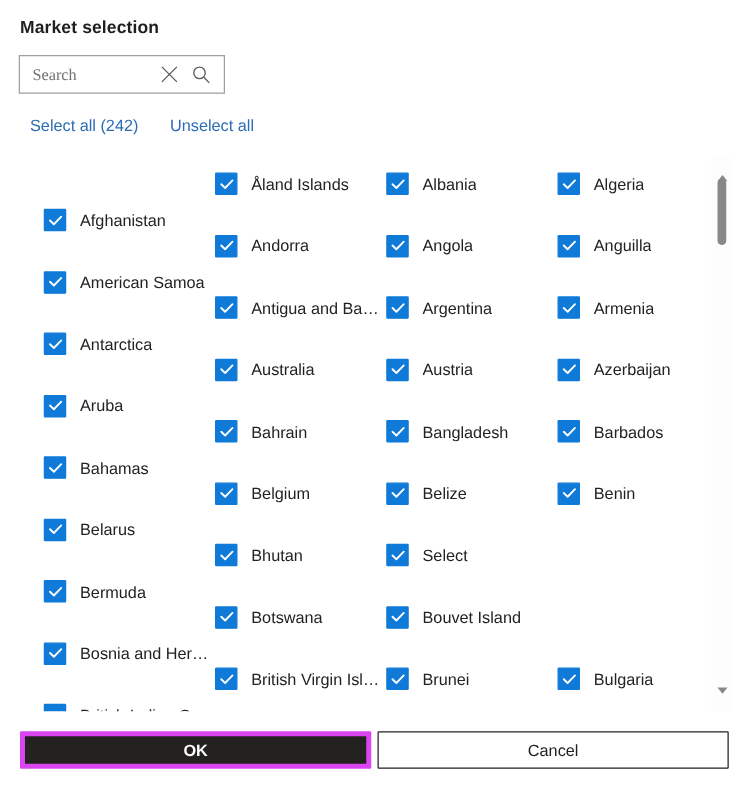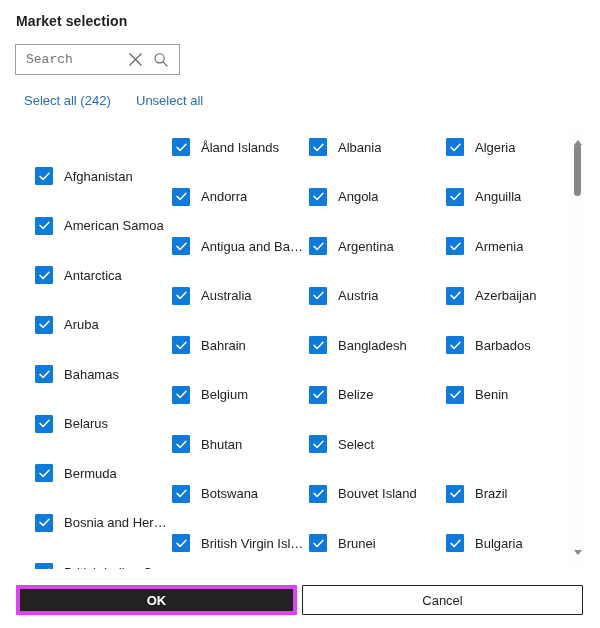--- a/index.html
+++ b/index.html
@@ -41,21 +41,21 @@
     border: 1px solid #a19f9d;
     box-sizing: border-box;
     background: #ffffff;
     display: flex;
     align-items: center;
   }
   .search-input {
     border: 0;
     outline: 0;
     background: transparent;
-    font-family: Liberation Mono, monospace;
+    font-family: Liberation Serif, serif;
     font-size: 13px;
     color: #323130;
     padding: 0 0 0 10px;
     width: 96px;
     height: 27px;
     line-height: 27px;
   }
   .search-input::placeholder {
     color: #74726f;
     opacity: 1;
@@ -507,28 +507,20 @@
             <span class="cell-label">Botswana</span>
           </div>
           <div class="cell cell-2">
             <span class="checkbox">
               <svg width="13" height="13" viewBox="0 0 13 13">
                 <path d="M2 6.4 L5.1 9.4 L11 3.3" stroke="#ffffff" stroke-width="1.5" fill="none" stroke-linecap="round" stroke-linejoin="round"></path>
               </svg>
             </span>
             <span class="cell-label">Bouvet Island</span>
           </div>
-          <div class="cell cell-3">
-            <span class="checkbox">
-              <svg width="13" height="13" viewBox="0 0 13 13">
-                <path d="M2 6.4 L5.1 9.4 L11 3.3" stroke="#ffffff" stroke-width="1.5" fill="none" stroke-linecap="round" stroke-linejoin="round"></path>
-              </svg>
-            </span>
-            <span class="cell-label">Brazil</span>
-          </div>
         </div>
         <div class="row" style="top: 405px;">
           <div class="cell cell-0">
             <span class="checkbox">
               <svg width="13" height="13" viewBox="0 0 13 13">
                 <path d="M2 6.4 L5.1 9.4 L11 3.3" stroke="#ffffff" stroke-width="1.5" fill="none" stroke-linecap="round" stroke-linejoin="round"></path>
               </svg>
             </span>
             <span class="cell-label">British Indian Oc...</span>
           </div>

